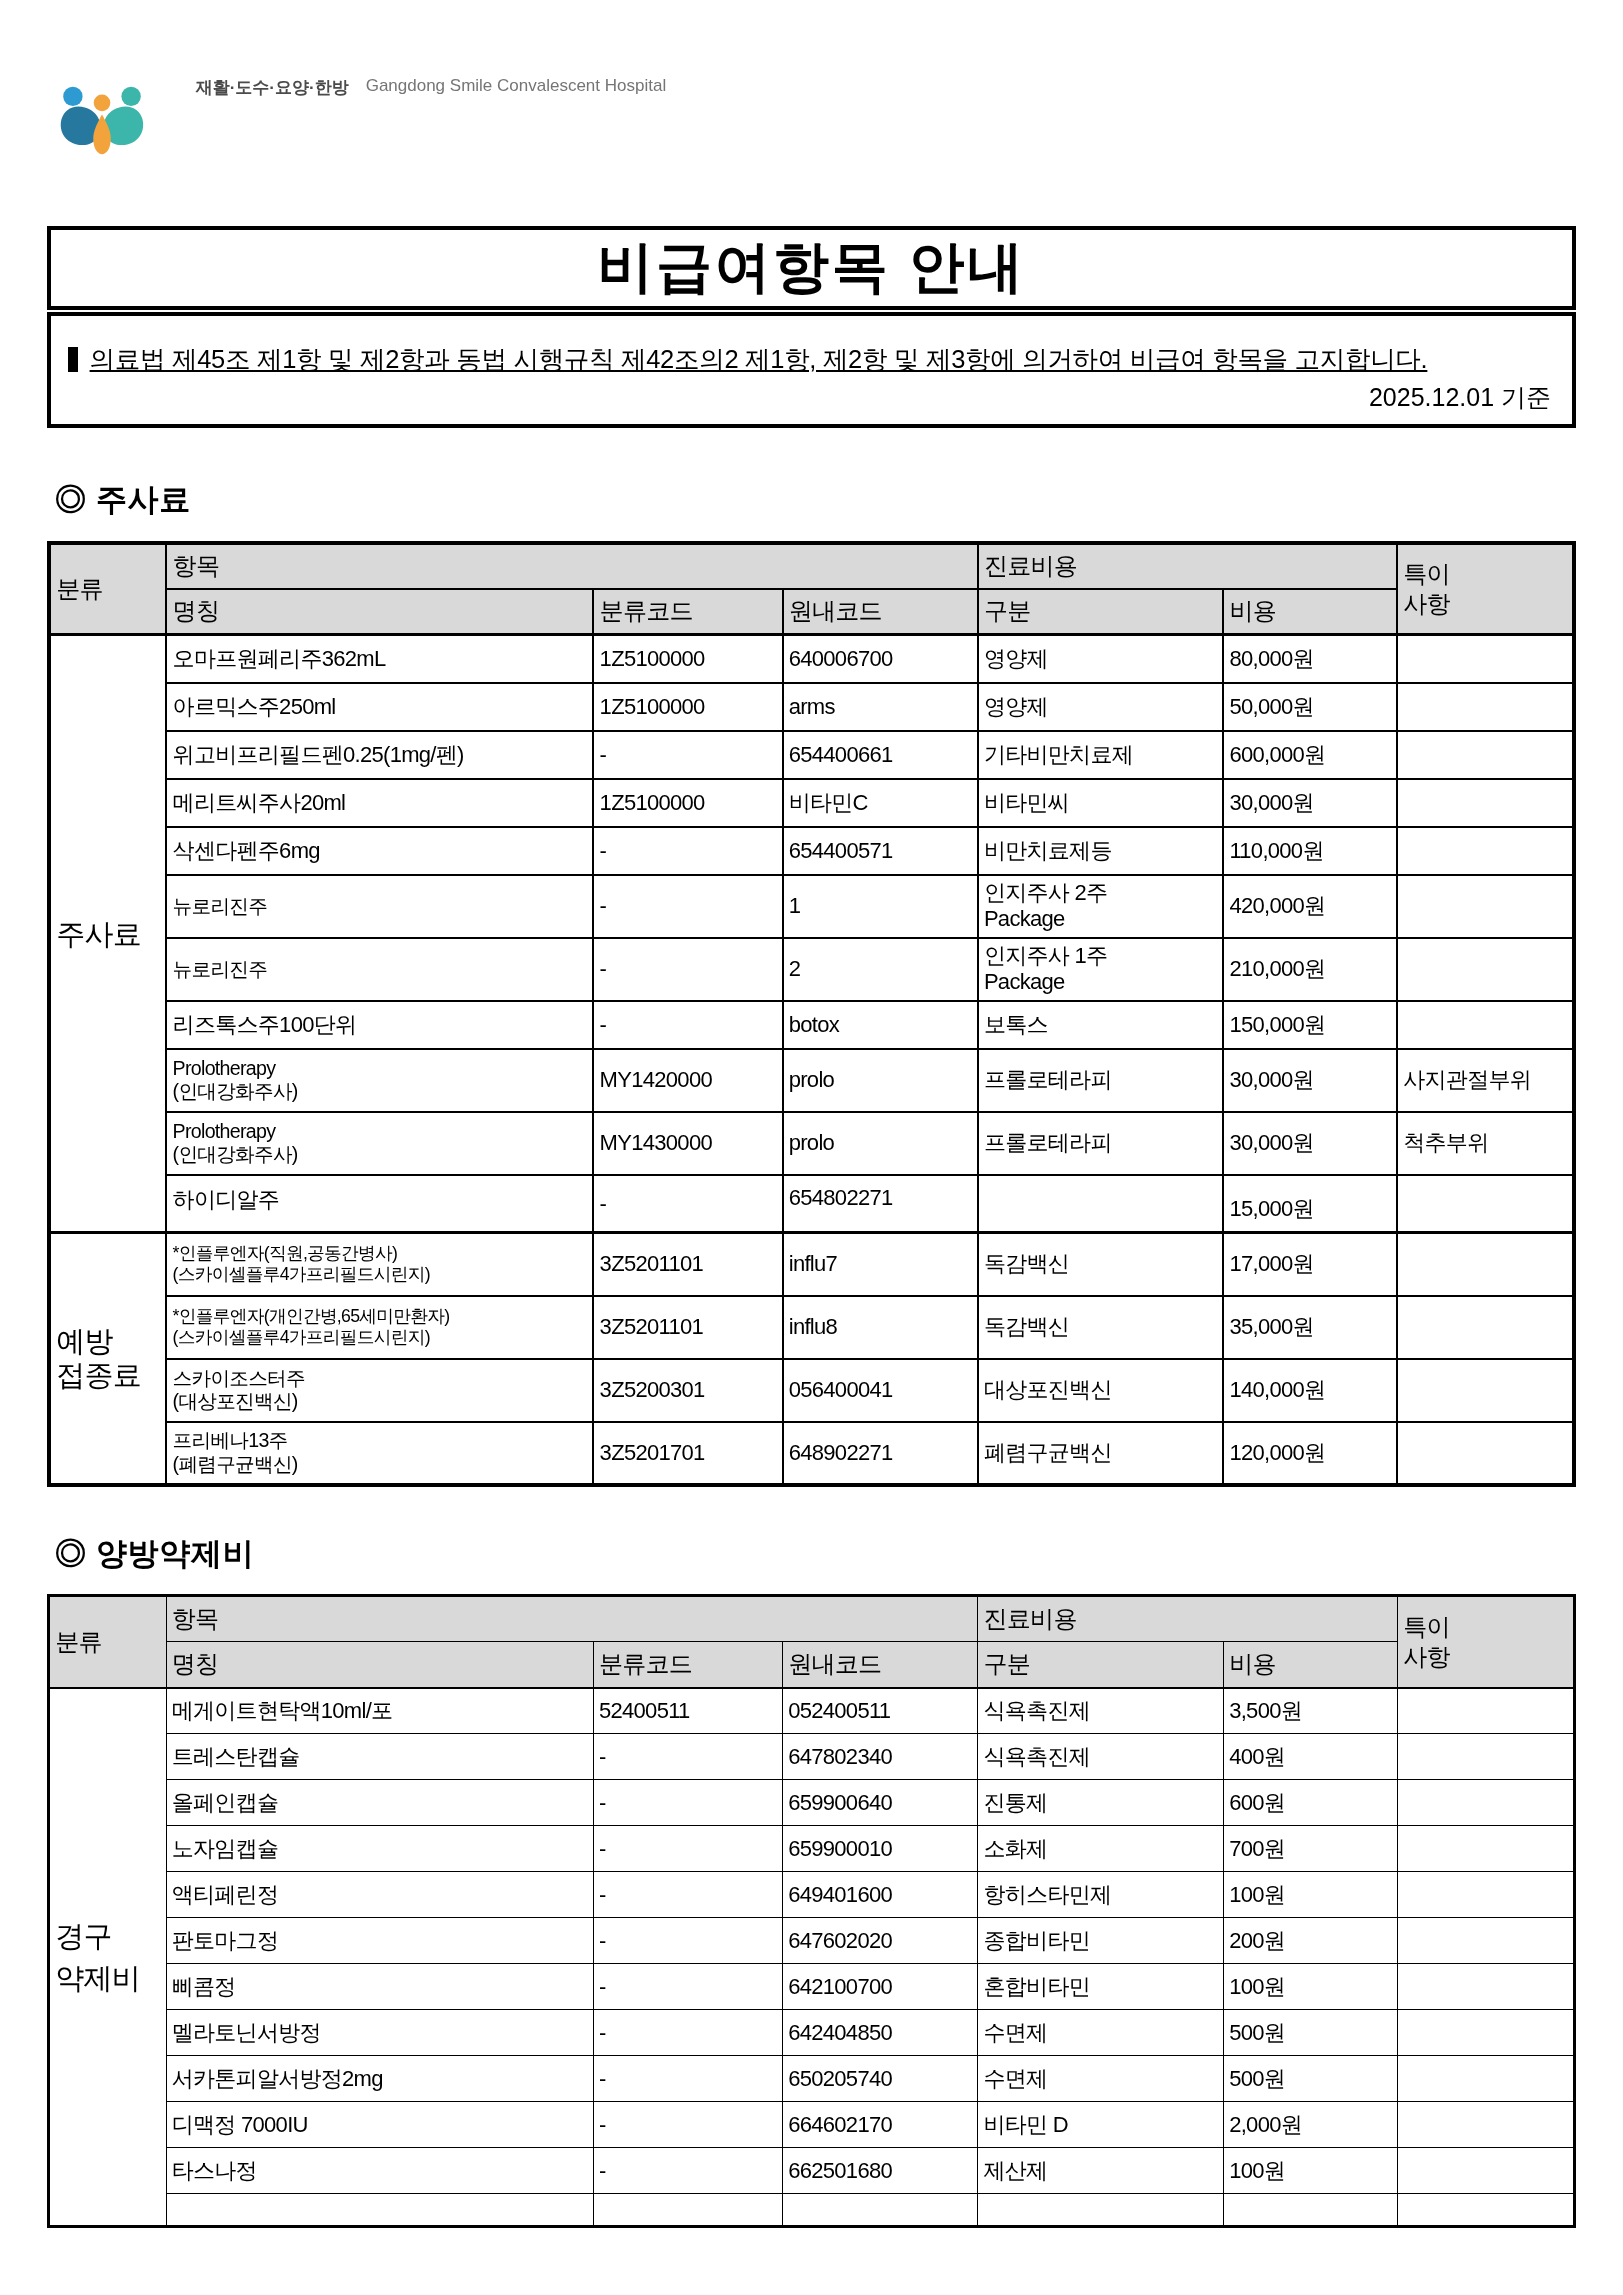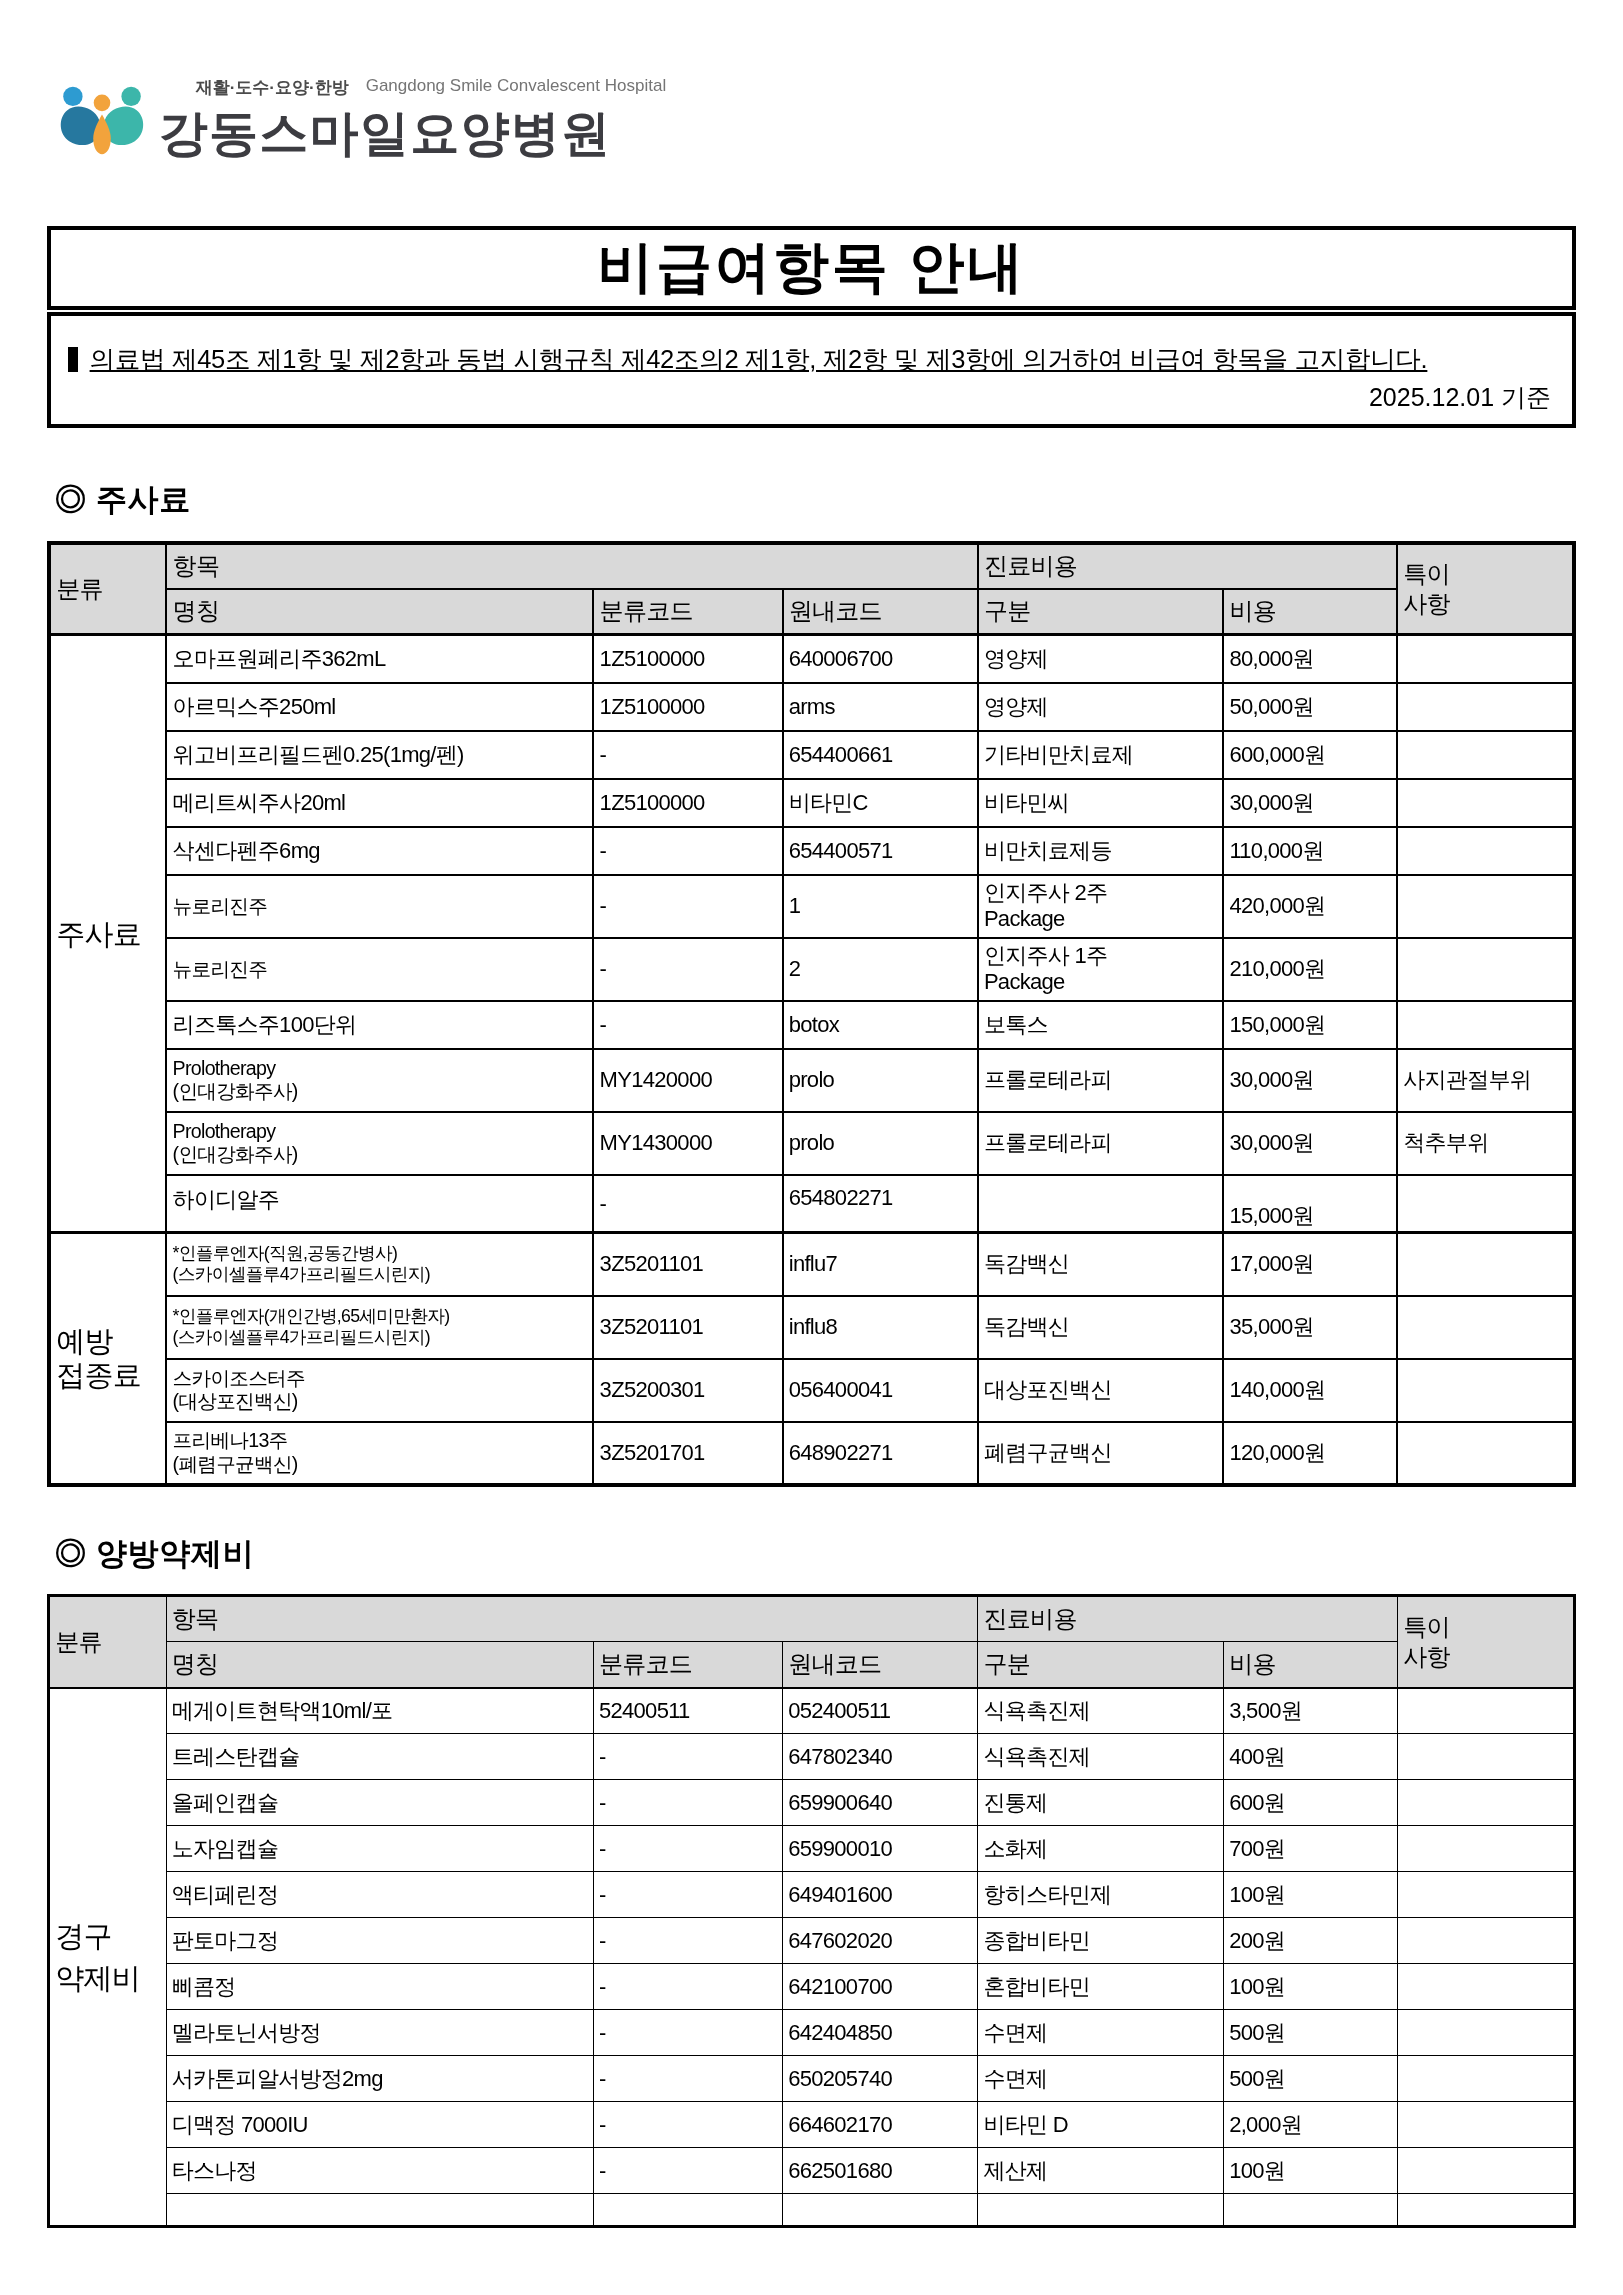--- a/index.html
+++ b/index.html
@@ -49,21 +49,21 @@
   #table-0 thead{border-bottom:3.9px solid #000;}
   #table-0 tbody tr{height:48px;font-size:22px;border-bottom:2.6px solid #000;}
   #table-0 tbody tr.multi{height:63px;}
   #table-0 tbody tr.multi td{line-height:1.18;}
   #table-0 tbody tr.group-start{border-top:3.9px solid #000;}
   #table-0 tbody tr.multi .cell-name{font-size:19.6px;}
   #table-0 tbody tr:nth-child(12) .cell-name,
   #table-0 tbody tr:nth-child(13) .cell-name{font-size:17.7px;}
   #table-0 tbody tr:nth-child(11){height:58px;}
   #table-0 tbody tr:nth-child(11) td{vertical-align:top;padding-top:9.2px;}
-  #table-0 tbody tr:nth-child(11) .cell-cost{padding-top:25px;}
+  #table-0 tbody tr:nth-child(11) .cell-cost{padding-top:18px;}
   #table-0 tbody tr:nth-child(11) .cell-class-code{padding-top:15.7px;}
 
   #table-1{border:3.9px solid #000;}
   #table-1 th,#table-1 td{border-width:1.3px;}
   #table-1 thead{border-bottom:2.6px solid #000;}
   #table-1 tbody tr{height:46px;font-size:22px;border-bottom:1.3px solid #000;}
   #table-1 tbody tr:nth-child(12){height:33px;}
 
   .cell-category{font-size:29px;line-height:1.45;letter-spacing:0;}
 </style>
@@ -79,21 +79,20 @@
       <path d="M50 34 C45 43 40.5 51.5 40.5 60 C40.5 70.5 45 77 50 77 C55 77 59.5 70.5 59.5 60 C59.5 51.5 55 43 50 34 Z" fill="#f2a33c"></path>
       <circle cx="18.5" cy="14.5" r="10.5" fill="#2d9bd1"></circle>
       <circle cx="81.5" cy="14.5" r="10.5" fill="#3cb6aa"></circle>
       <circle cx="50" cy="21.5" r="9" fill="#f2a33c"></circle>
     </svg>
     <div class="logo-textblock">
       <div class="logo-tagline">
         <span class="tagline-kr">재활·도수·요양·한방</span>
         <span class="tagline-en">Gangdong Smile Convalescent Hospital</span>
       </div>
-      <div class="logo-name">강동스마일요양병원</div>
     </div>
   </div>
 
   <div class="title-box">
     <div class="doc-title">비급여항목 안내</div>
   </div>
 
   <div class="notice-box">
     <div class="notice-line">
       <span class="notice-bullet"></span>

